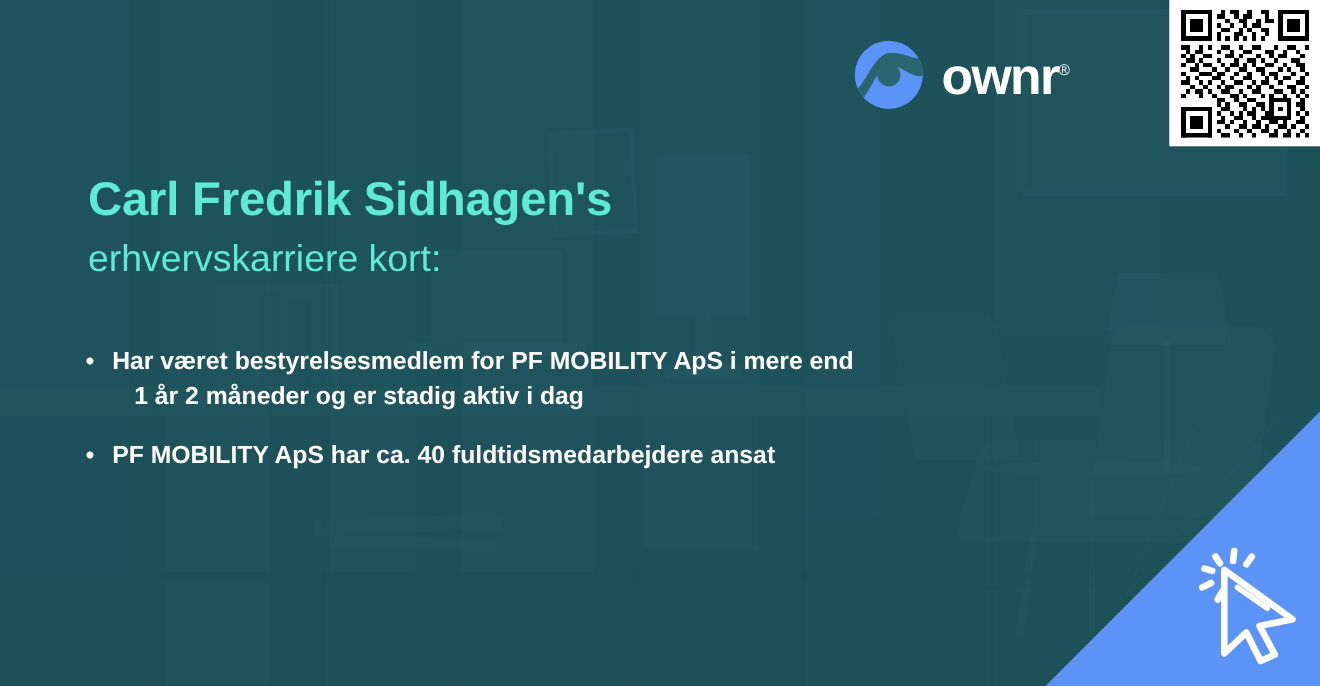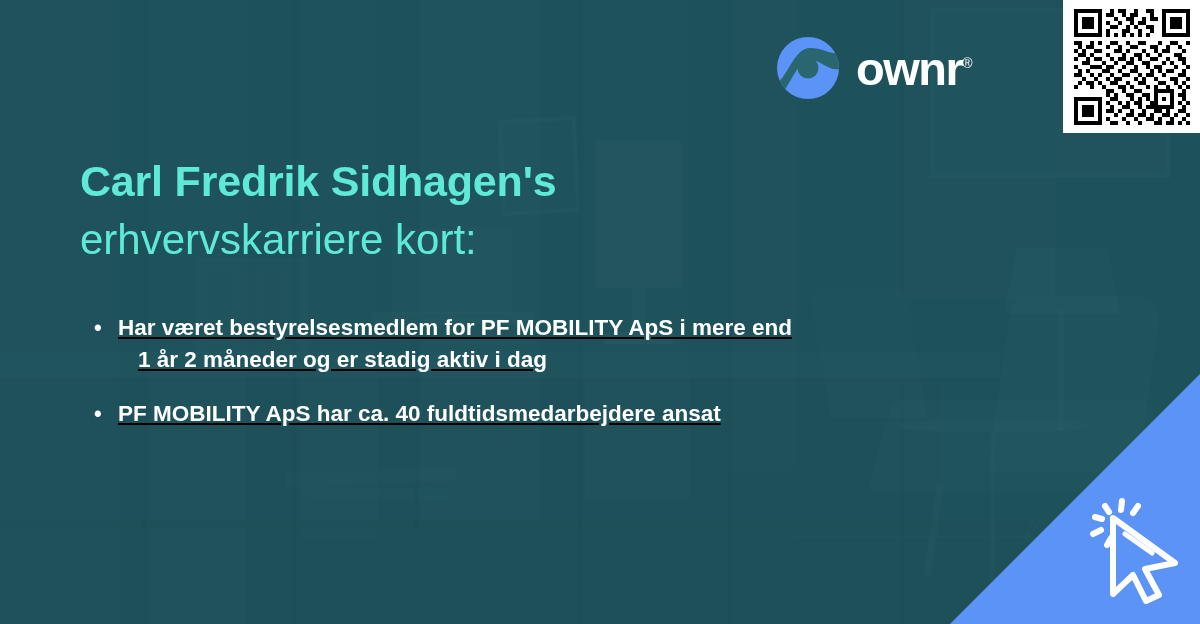--- a/index.html
+++ b/index.html
@@ -199,32 +199,31 @@
   }
   .headline .l1 {
     display:block;
     font-size:43px;
     font-weight:bold;
     line-height:1.18;
     letter-spacing:-0.2px;
   }
   .headline .l2 {
     display:block;
-    font-size:42px;
+    font-size:34px;
     font-weight:normal;
     line-height:1.3;
     margin-top:6px;
   }
 
   
   .bullets {
-    position:absolute; left:92px; top:312px;
+    position:absolute; left:76px; top:312px;
     width:900px;
     list-style:none;
-    text-decoration:underline;
   }
   .bullets li {
     position:relative;
     color:#ffffff;
     font-size:22.5px;
     font-weight:bold;
     line-height:1.42;
     padding-left:26px;
     margin-bottom:22px;
   }

